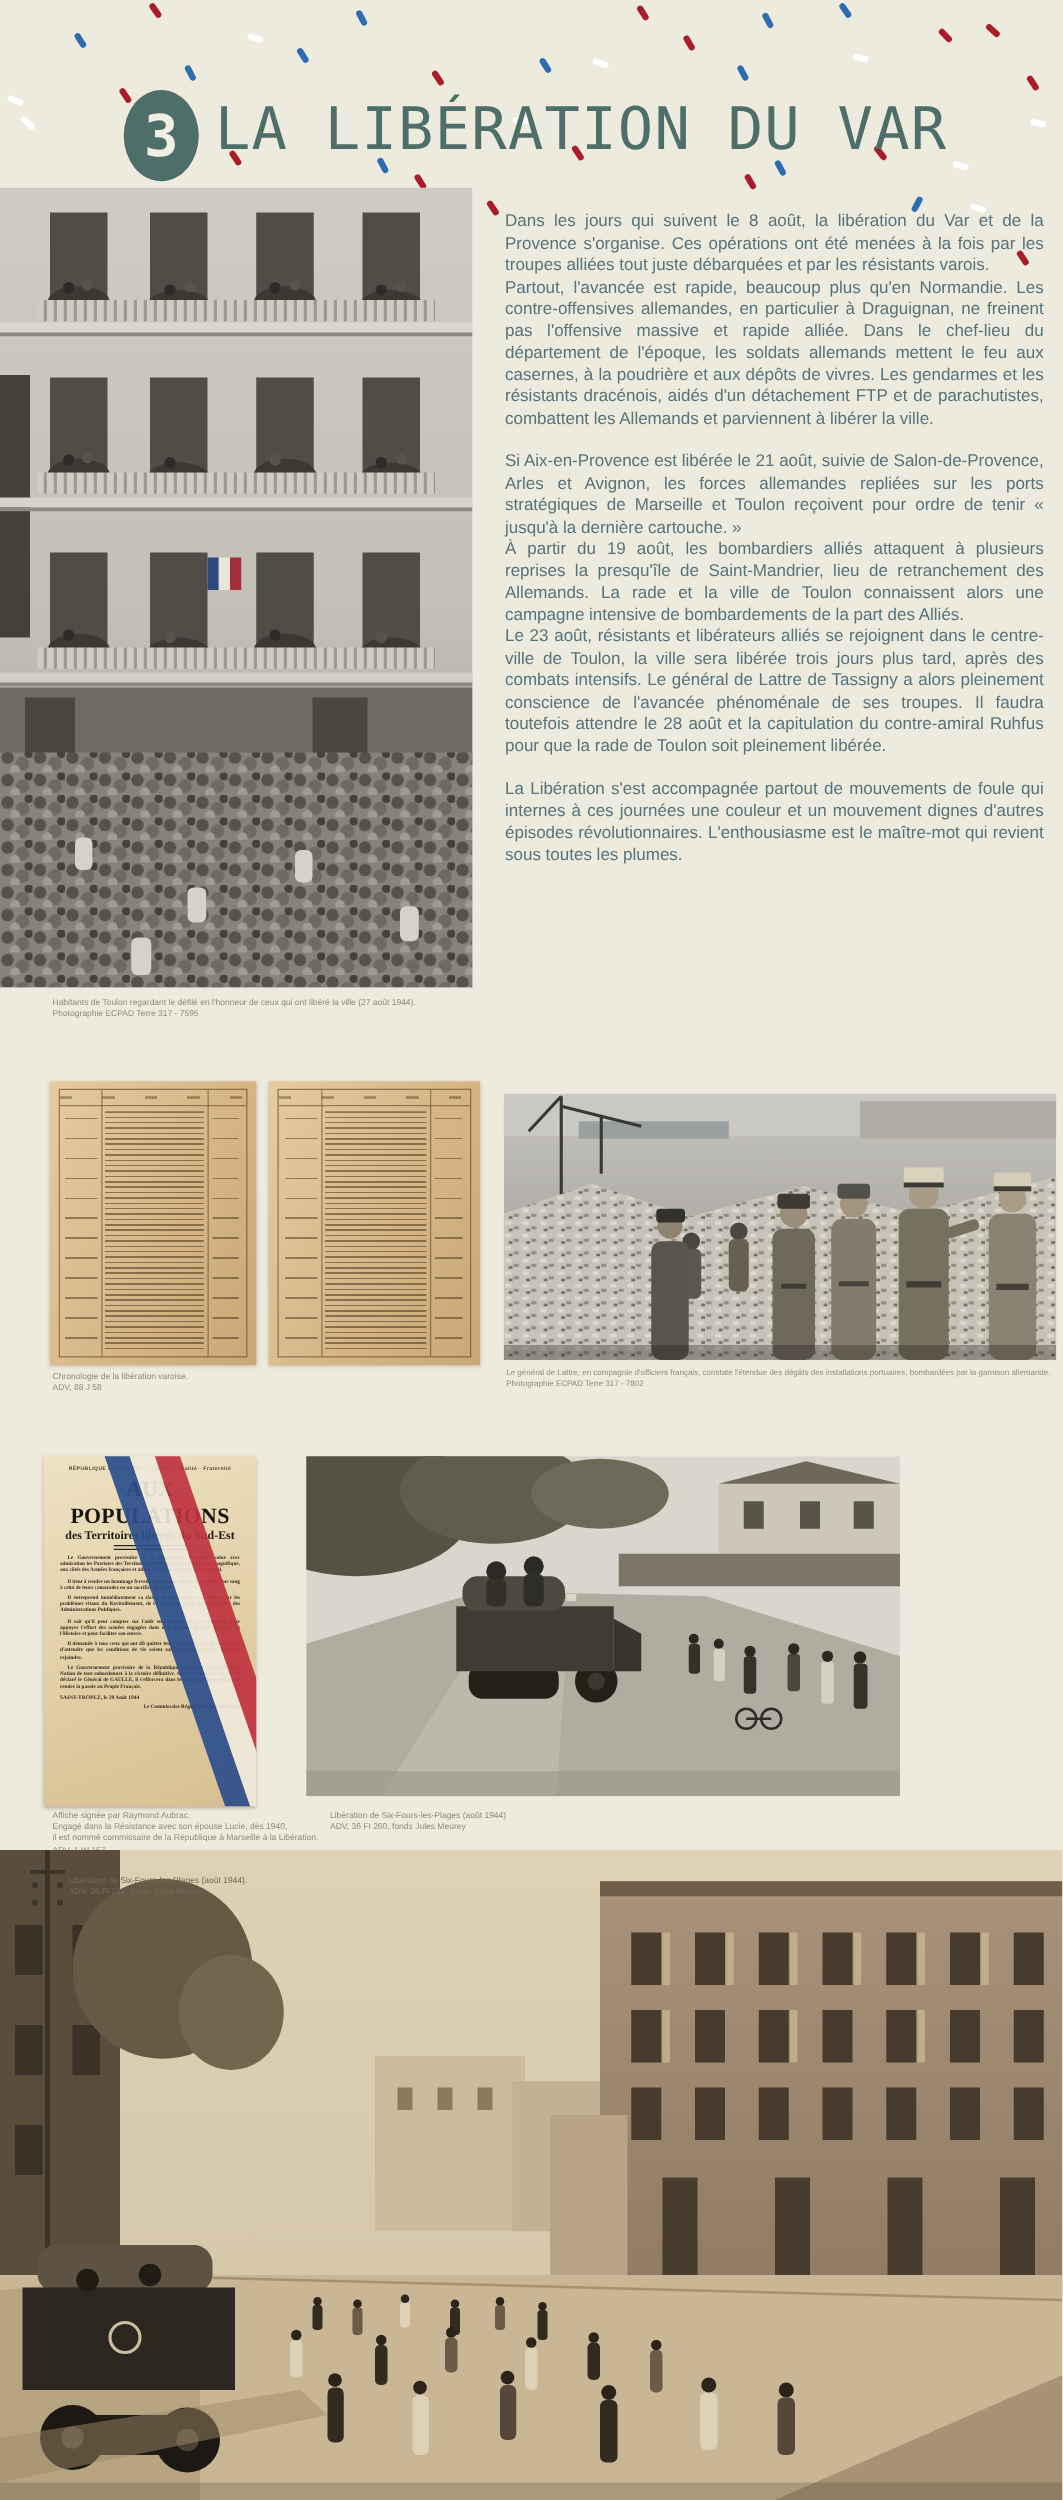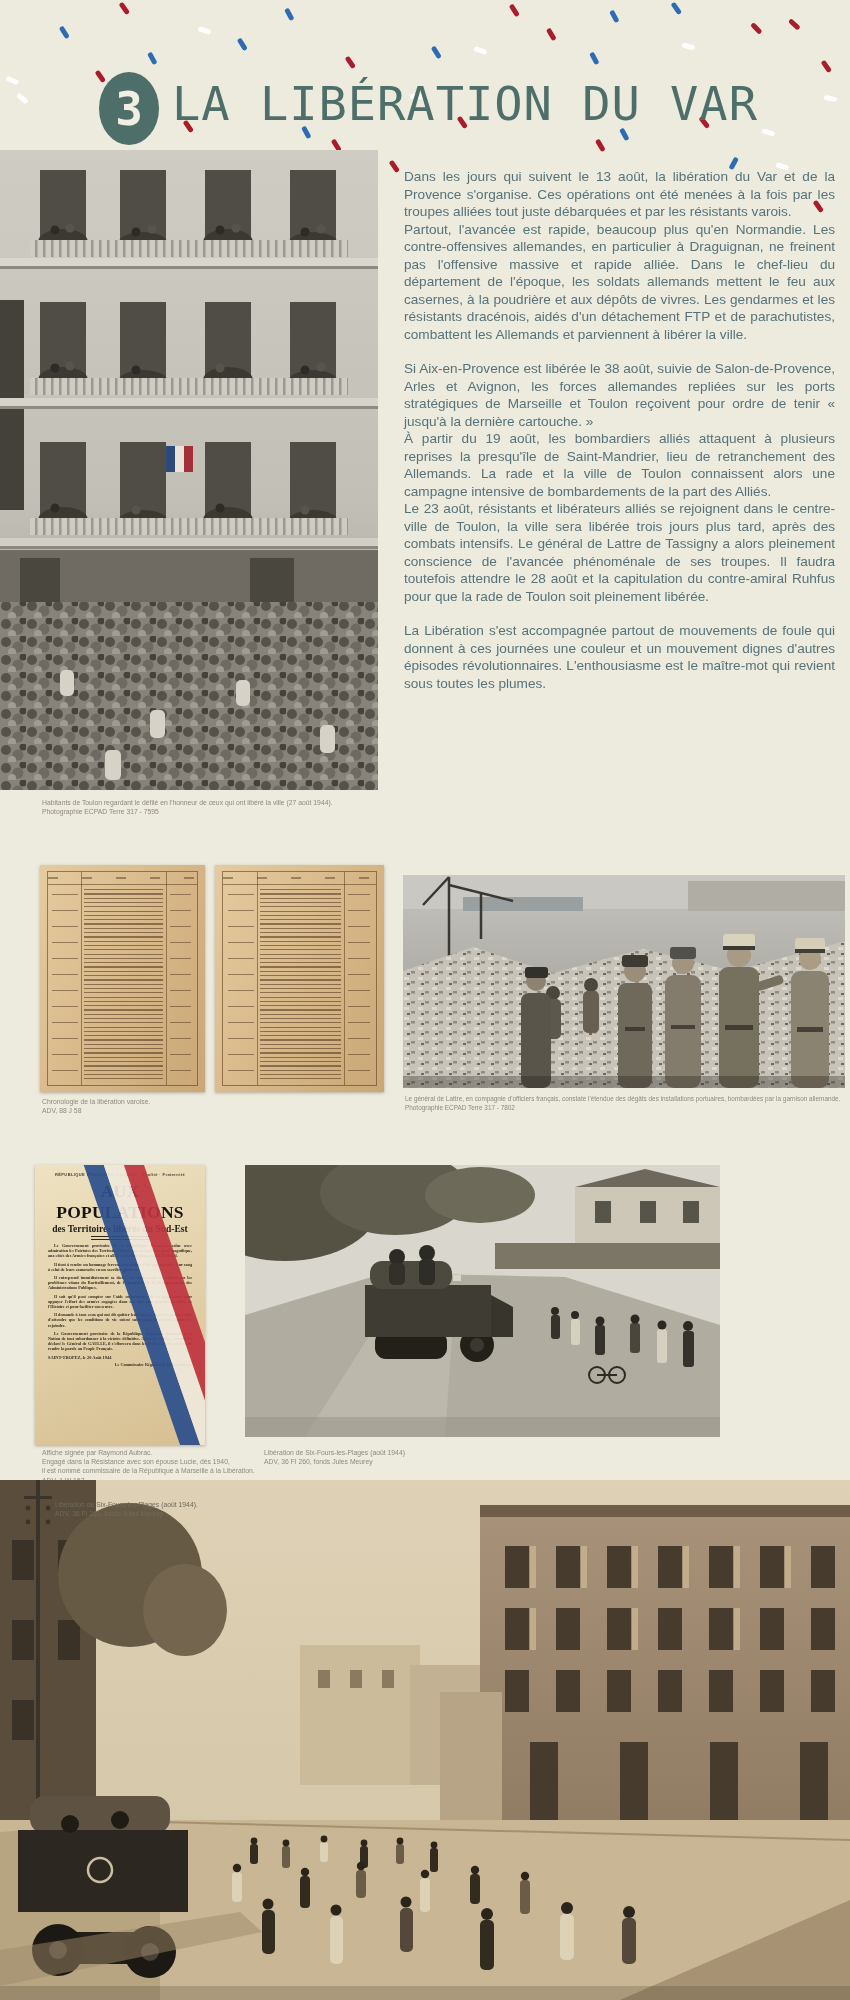--- a/index.html
+++ b/index.html
@@ -212,26 +212,26 @@
     <g fill="#d6d2c8">
       <rect x="60" y="520" width="14" height="26" rx="5"></rect>
         <rect x="150" y="560" width="15" height="28" rx="5"></rect>
       <rect x="236" y="530" width="14" height="26" rx="5"></rect>
         <rect x="320" y="575" width="15" height="28" rx="5"></rect>
       <rect x="105" y="600" width="16" height="30" rx="5"></rect>
     </g>
   </svg>
 
   <div class="article">
-    <p>Dans les jours qui suivent le 13 août, la libération du Var et de la Provence s'organise. Ces opérations ont été menées à la fois par les troupes alliées tout juste débarquées et par les résistants varois.</p>
+    <p>Dans les jours qui suivent le 8 août, la libération du Var et de la Provence s'organise. Ces opérations ont été menées à la fois par les troupes alliées tout juste débarquées et par les résistants varois.</p>
     <p>Partout, l'avancée est rapide, beaucoup plus qu'en Normandie. Les contre-offensives allemandes, en particulier à Draguignan, ne freinent pas l'offensive massive et rapide alliée. Dans le chef-lieu du département de l'époque, les soldats allemands mettent le feu aux casernes, à la poudrière et aux dépôts de vivres. Les gendarmes et les résistants dracénois, aidés d'un détachement FTP et de parachutistes, combattent les Allemands et parviennent à libérer la ville.</p>
-    <p class="gap">Si Aix-en-Provence est libérée le 38 août, suivie de Salon-de-Provence, Arles et Avignon, les forces allemandes repliées sur les ports stratégiques de Marseille et Toulon reçoivent pour ordre de tenir « jusqu'à la dernière cartouche. »</p>
+    <p class="gap">Si Aix-en-Provence est libérée le 21 août, suivie de Salon-de-Provence, Arles et Avignon, les forces allemandes repliées sur les ports stratégiques de Marseille et Toulon reçoivent pour ordre de tenir « jusqu'à la dernière cartouche. »</p>
     <p>À partir du 19 août, les bombardiers alliés attaquent à plusieurs reprises la presqu'île de Saint-Mandrier, lieu de retranchement des Allemands. La rade et la ville de Toulon connaissent alors une campagne intensive de bombardements de la part des Alliés.</p>
     <p>Le 23 août, résistants et libérateurs alliés se rejoignent dans le centre-ville de Toulon, la ville sera libérée trois jours plus tard, après des combats intensifs. Le général de Lattre de Tassigny a alors pleinement conscience de l'avancée phénoménale de ses troupes. Il faudra toutefois attendre le 28 août et la capitulation du contre-amiral Ruhfus pour que la rade de Toulon soit pleinement libérée.</p>
-    <p class="gap">La Libération s'est accompagnée partout de mouvements de foule qui donnent à ces journées une couleur et un mouvement dignes d'autres épisodes révolutionnaires. L'enthousiasme est le maître-mot qui revient sous toutes les plumes.</p>
+    <p class="gap">La Libération s'est accompagnée partout de mouvements de foule qui internes à ces journées une couleur et un mouvement dignes d'autres épisodes révolutionnaires. L'enthousiasme est le maître-mot qui revient sous toutes les plumes.</p>
   </div>
 
   <div class="cap cap-toulon">
     <div>Habitants de Toulon regardant le défilé en l'honneur de ceux qui ont libéré la ville (27 août 1944).</div>
     <div>Photographie ECPAD Terre 317 - 7595</div>
   </div>
 
   <div class="docpage p1">
     <div class="doc-inner">
       <div class="doc-head"></div>

